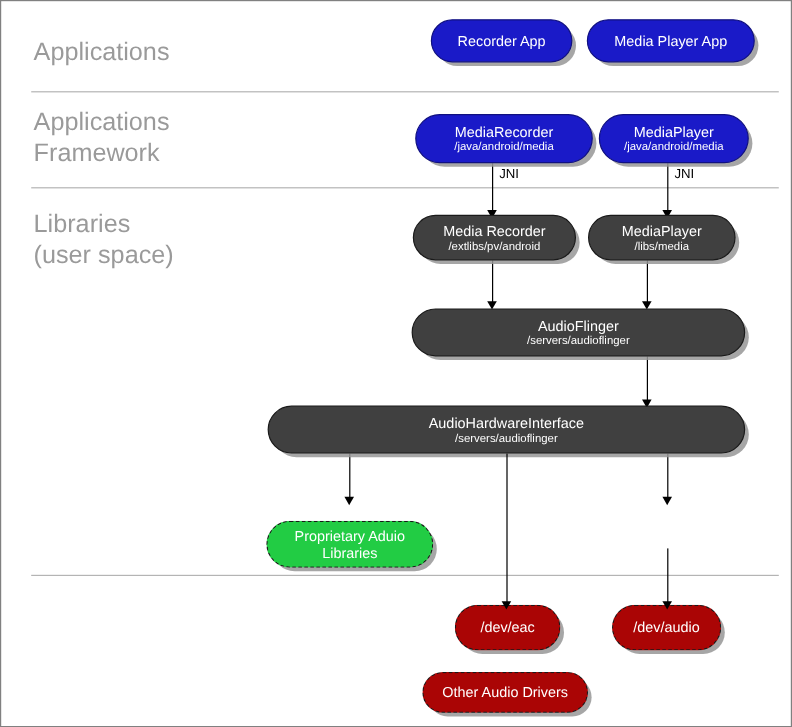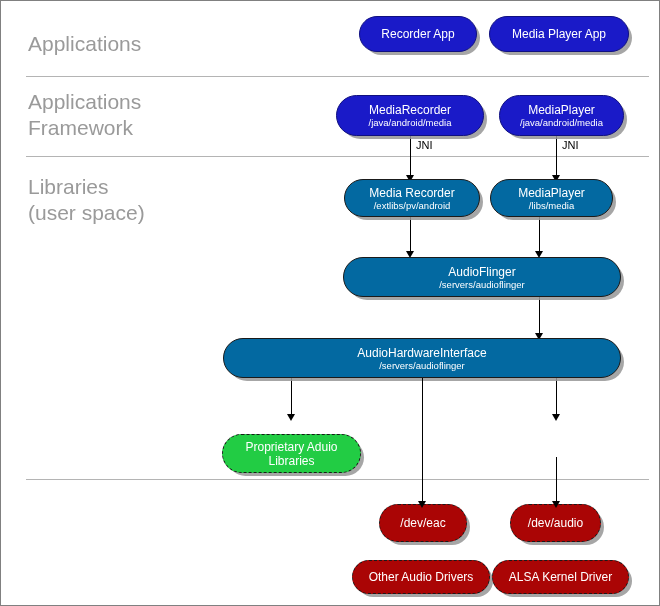--- a/index.html
+++ b/index.html
@@ -55,21 +55,21 @@
   .node .sub{
     font-size:9.5px;
     line-height:11px;
     white-space:nowrap;
   }
   .node.blue{
     background:#1a1ac8;
     border:1px solid #101080;
   }
   .node.green{
-    background:#0369a1;
+    background:#404040;
     border:1px solid #1a1a1a;
   }
   .node.green-dashed{
     background:#22cc44;
     border:1.5px dashed #1a1a1a;
   }
   .node.red-dashed{
     background:#aa0505;
     border:1.5px dashed #1a1a1a;
   }
@@ -117,21 +117,21 @@
 
 
   <div class="node blue" style="left:358px;top:15px;width:118px;height:36px;">
     <span class="title">Recorder App</span>
   </div>
 
   <div class="node blue" style="left:488px;top:15px;width:140px;height:36px;">
     <span class="title">Media Player App</span>
   </div>
 
-  <div class="node blue" style="left:335px;top:94px;width:148px;height:41px;">
+  <div class="node blue" style="left:345px;top:94px;width:148px;height:41px;">
     <span class="title">MediaRecorder</span>
     <span class="sub">/java/android/media</span>
   </div>
 
   <div class="node blue" style="left:498px;top:94px;width:125px;height:41px;">
     <span class="title">MediaPlayer</span>
     <span class="sub">/java/android/media</span>
   </div>
 
   <div class="conn" style="left:409px;top:135px;height:43px;"></div>
@@ -194,17 +194,14 @@
   </div>
 
   <div class="node red-dashed" style="left:509px;top:503px;width:91px;height:38px;">
     <span class="title">/dev/audio</span>
   </div>
 
   <div class="node red-dashed" style="left:351px;top:559px;width:138px;height:34px;">
     <span class="title">Other Audio Drivers</span>
   </div>
 
-  <div class="node red-dashed" style="left:491px;top:559px;width:137px;height:34px;">
-    <span class="title">ALSA Kernel Driver</span>
-  </div>
 
 </div>
 
 </body></html>

